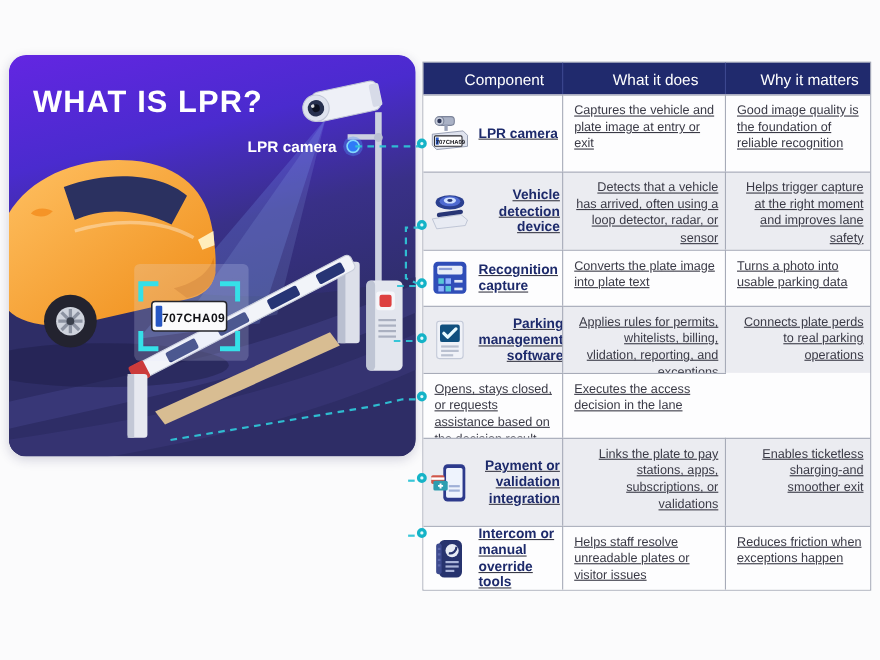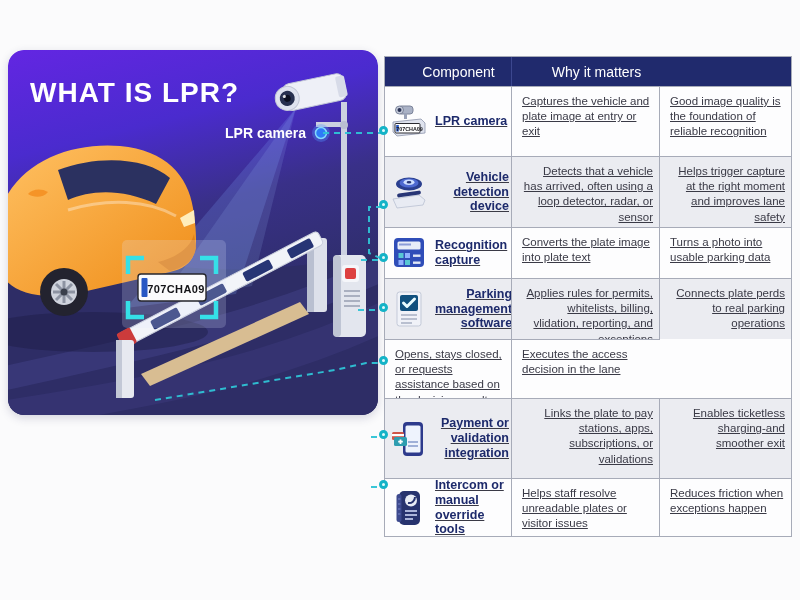--- a/index.html
+++ b/index.html
@@ -193,20 +193,21 @@
   <div class="connector-dot" style="left:379px; top:253px;"></div>
   <div class="connector-dot" style="left:379px; top:303px;"></div>
   <div class="connector-dot" style="left:379px; top:356px;"></div>
   <div class="connector-dot" style="left:379px; top:430px;"></div>
   <div class="connector-dot" style="left:379px; top:480px;"></div>
 
   <div class="lpr-table">
 
     <div class="t-row t-head">
       <div class="cell">Component</div>
+      <div class="cell">What it does</div>
       <div class="cell">Why it matters</div>
     </div>
 
     <div class="t-row t-body" style="height:70px">
       <div class="cell comp-cell">
         <svg class="row-icon" viewBox="0 0 40 40">
           <rect x="9" y="4" width="15" height="8" rx="3" fill="#aab2c6" stroke="#7c849a"></rect>
           <circle cx="10.5" cy="8" r="4" fill="#c6ccdb" stroke="#7c849a"></circle>
           <circle cx="10.5" cy="8" r="2" fill="#2a3354"></circle>
           <rect x="15" y="11" width="3" height="6" fill="#9aa2b8"></rect>

